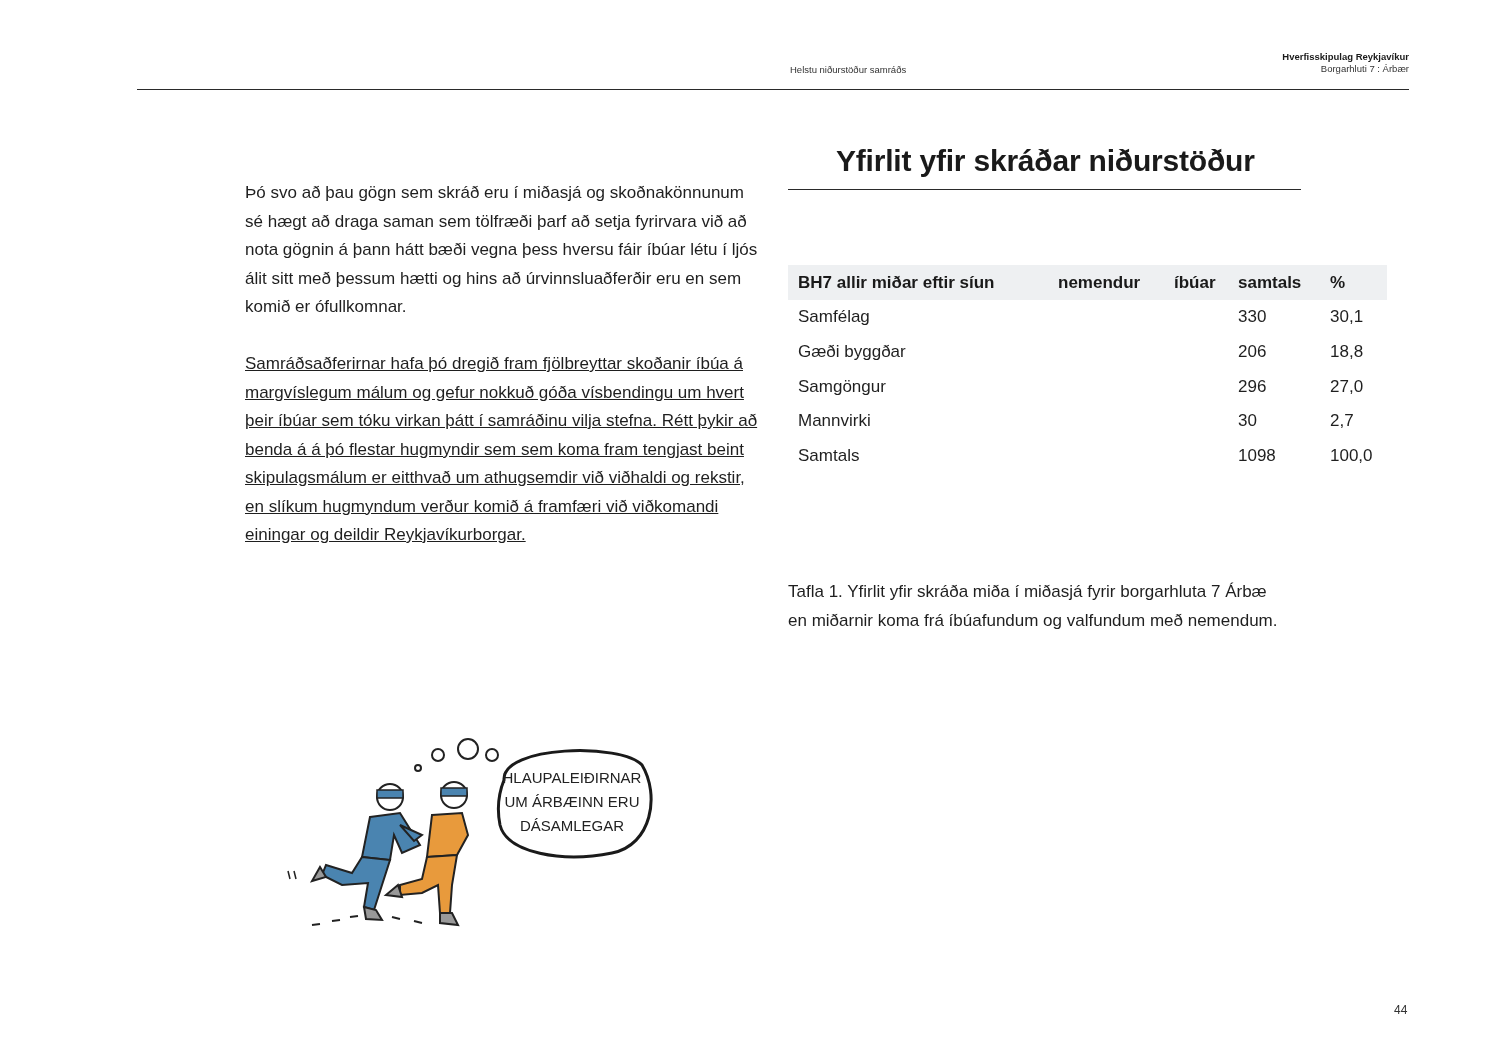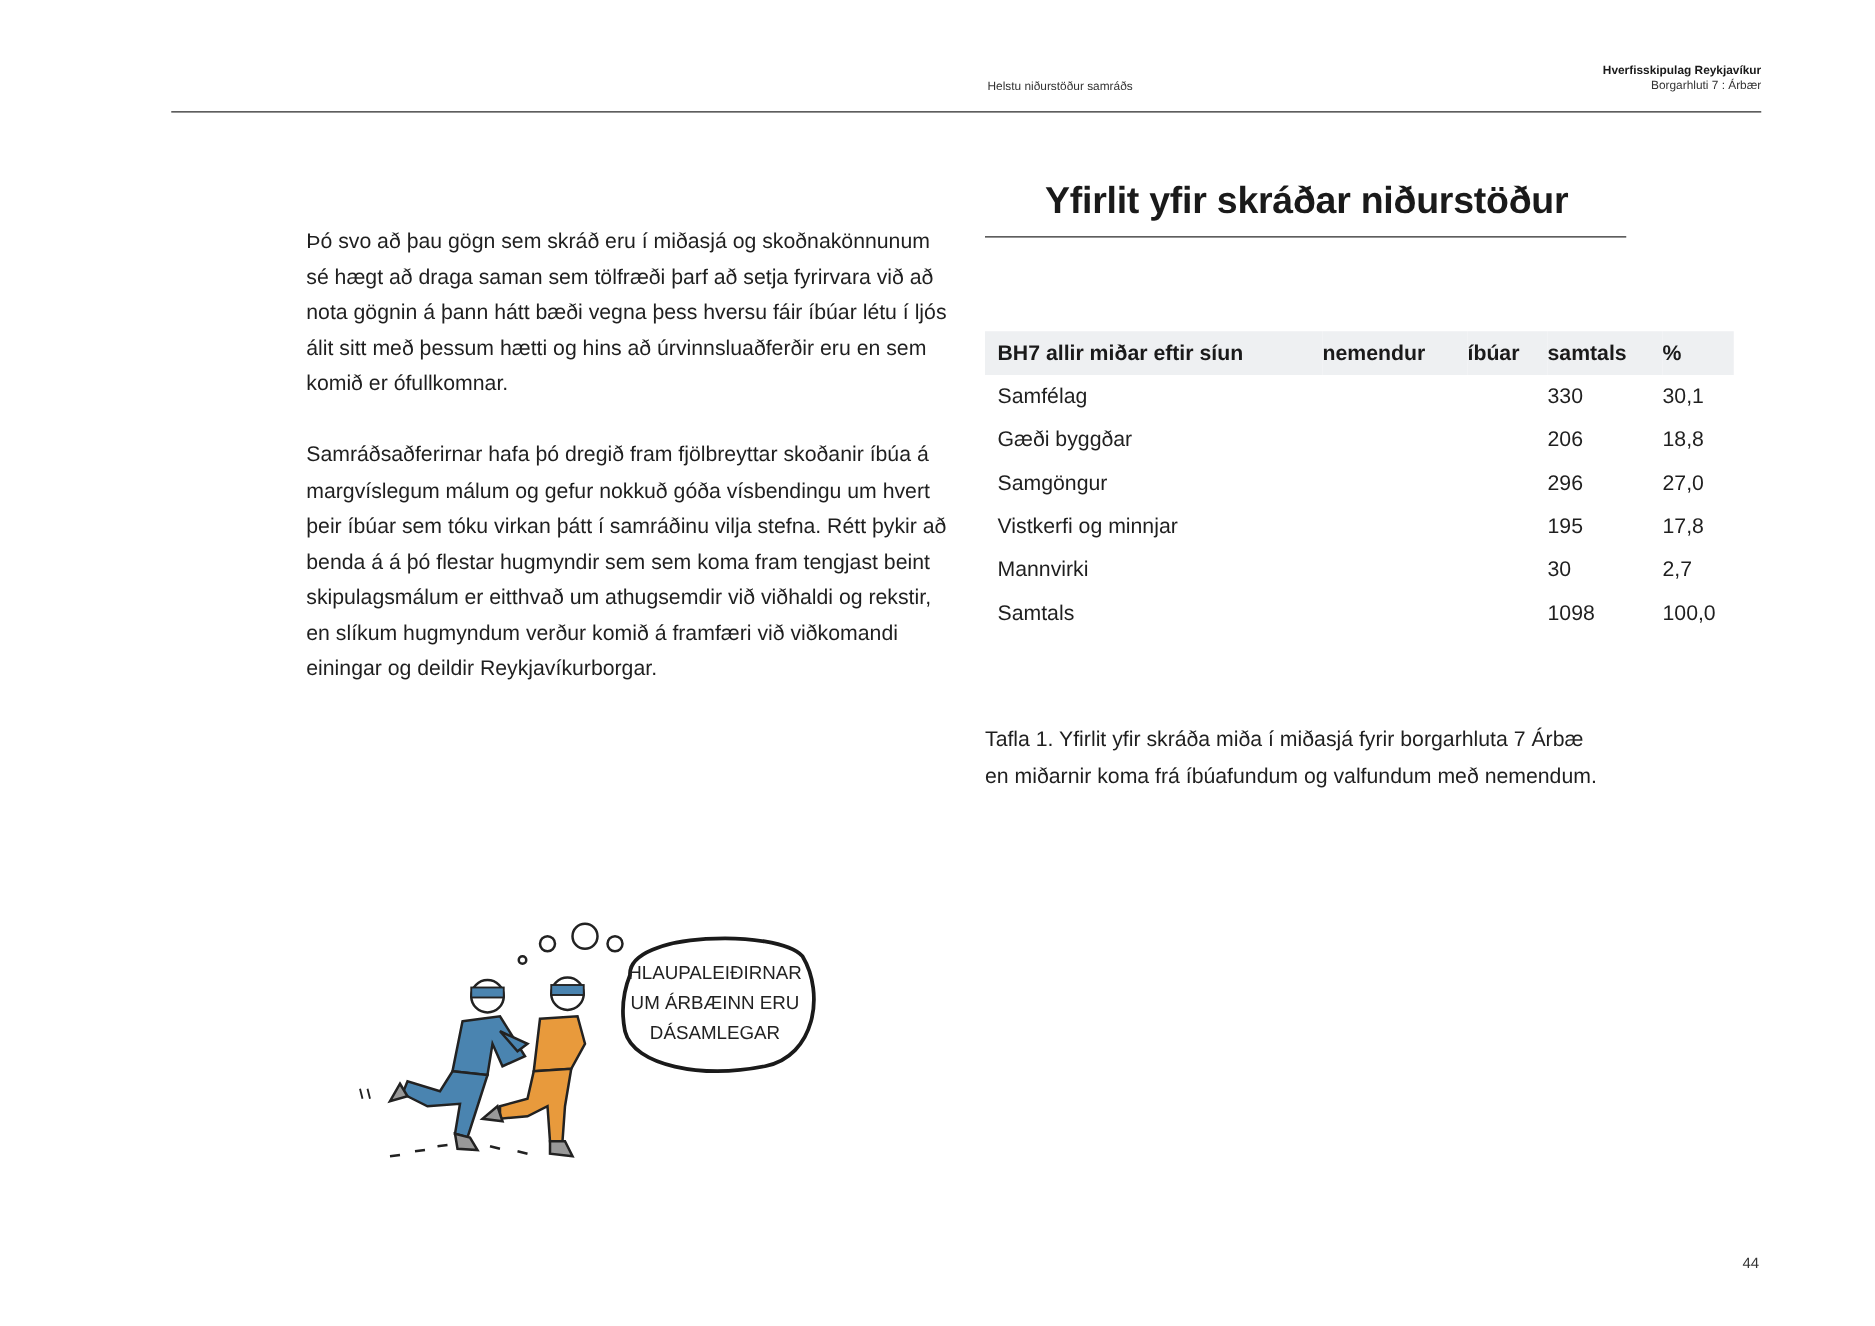--- a/index.html
+++ b/index.html
@@ -18,21 +18,21 @@
     .hdr-right .t1 { font-weight: bold; color: #1a1a1a; }
     .hdr-rule {
       position: absolute; left: 137px; top: 89px; width: 1272px; height: 1px;
       background: #2a2a2a;
     }
     .body-text {
       position: absolute; left: 245px; width: 520px;
       font-size: 17px; line-height: 28.5px; color: #1f1f1f;
     }
     .p1 { top: 179px; }
-    .p2 { top: 350px; }
+    .p2 { top: 350px; text-decoration: underline; }
     .sec-title {
       position: absolute; left: 788px; top: 144px;
       font-size: 30px; font-weight: bold; color: #1a1a1a; letter-spacing: -0.2px; margin-left: 48px;
     }
     .sec-rule {
       position: absolute; left: 788px; top: 189px; width: 513px; height: 1px;
       background: #2a2a2a;
     }
     table.data {
       position: absolute; left: 788px; top: 247px; width: 599px;
@@ -99,27 +99,20 @@
         <td class="c4">18,8</td>
       </tr>
       <tr>
         <td class="c0">Samgöngur</td>
         <td class="c1"></td>
         <td class="c2"></td>
         <td class="c3">296</td>
         <td class="c4">27,0</td>
       </tr>
       <tr>
-        <td class="c0">Vistkerfi og minnjar</td>
-        <td class="c1"></td>
-        <td class="c2"></td>
-        <td class="c3">195</td>
-        <td class="c4">17,8</td>
-      </tr>
-      <tr>
         <td class="c0">Mannvirki</td>
         <td class="c1"></td>
         <td class="c2"></td>
         <td class="c3">30</td>
         <td class="c4">2,7</td>
       </tr>
       <tr>
         <td class="c0">Samtals</td>
         <td class="c1"></td>
         <td class="c2"></td>

